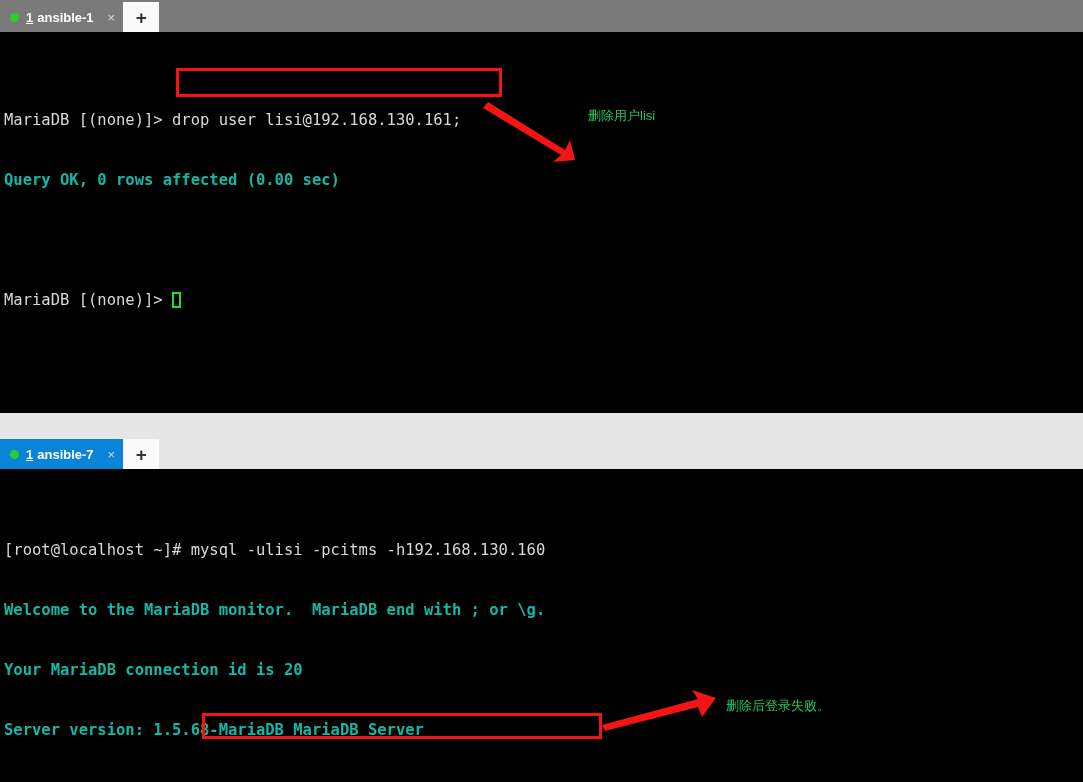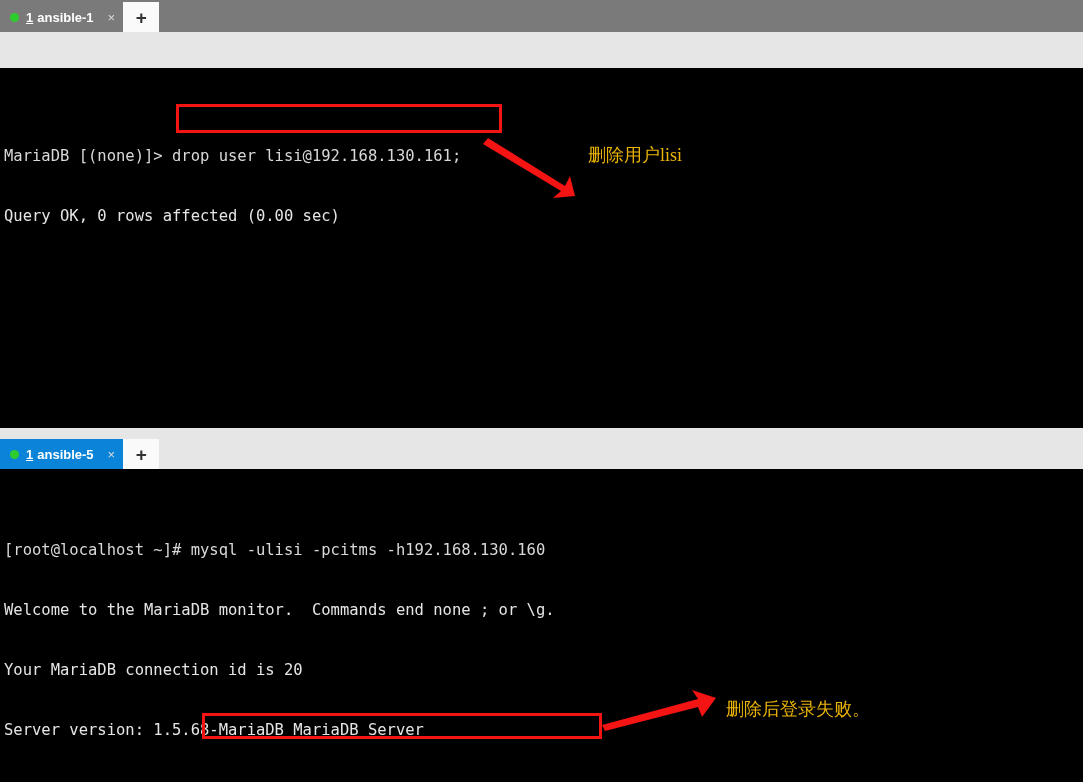--- a/index.html
+++ b/index.html
@@ -107,43 +107,43 @@
     left: 4px;
     top: 0;
     font-family: "DejaVu Sans Mono", "Liberation Mono", monospace;
     font-size: 15.5px;
     line-height: 20px;
     color: #cfcfcf;
     white-space: pre;
   }
   .ln { height: 20px; }
   .c-white { color: #d8d8d8; }
-  .c-bold  { color: #e5e5e5; font-weight: normal; }
+  .c-bold  { color: #14b8a6; font-weight: bold; }
 
   .cursor {
     display: inline-block;
     width: 9px;
     height: 16px;
     border: 2px solid #22dd22;
     box-sizing: border-box;
     vertical-align: -3px;
   }
 
   
   .redbox {
     position: absolute;
     border: 3px solid #f41414;
     box-sizing: border-box;
     pointer-events: none;
   }
   .anno-text {
     position: absolute;
-    color: #eab308;
-    font-family: Liberation Serif, serif;
-    font-size: 18px;
+    color: #22c55e;
+    font-family: Liberation Sans, sans-serif;
+    font-size: 13px;
     white-space: nowrap;
   }
   .arrow-svg {
     position: absolute;
     pointer-events: none;
   }
   .gap {
     position: absolute;
     left: 0;
     width: 1083px;
@@ -161,56 +161,57 @@
       <div class="tab inactive-win">
         <span class="tab-dot"></span>
         <span class="tab-num">1</span>
         <span class="tab-title">ansible-1</span>
         <span class="tab-close">×</span>
       </div>
       <div class="tab-new">+</div>
       <div class="tabbar-filler"></div>
     </div>
 
-    <div class="term" style="height:381px;margin-top:36px;">
+    <div class="term" style="height:381px;">
       <div class="term-lines" style="top:38px;">
         <div class="ln c-white">MariaDB [(none)]&gt; drop user lisi@192.168.130.161;</div>
         <div class="ln c-bold">Query OK, 0 rows affected (0.00 sec)</div>
         <div class="ln c-white"></div>
+        <div class="ln c-white"><span>MariaDB [(none)]&gt; </span><span class="cursor"></span></div>
       </div>
 
       <div class="redbox" style="left:176px; top:36px; width:326px; height:29px;"></div>
 
       <svg class="arrow-svg" style="left:425px; top:60px;" width="160" height="75" viewBox="0 0 160 75">
         <polygon points="63,10 140,58 145,48 150,68 128,70 136,63 58,16" fill="#f41414"></polygon>
       </svg>
 
       <div class="anno-text" style="left:588px; top:75px;">删除用户lisi</div>
     </div>
   </div>
 
   <div class="gap" style="top:428px; height:9px;"></div>
 
   <div class="window" style="top:437px; height:345px;">
 
     <div class="tabbar active">
       <div class="tab active-win">
         <span class="tab-dot"></span>
         <span class="tab-num">1</span>
-        <span class="tab-title">ansible-5</span>
+        <span class="tab-title">ansible-7</span>
         <span class="tab-close">×</span>
       </div>
       <div class="tab-new">+</div>
       <div class="tabbar-filler"></div>
     </div>
 
     <div class="term" style="height:330px;">
       <div class="term-lines" style="top:31px;">
         <div class="ln c-white">[root@localhost ~]# mysql -ulisi -pcitms -h192.168.130.160</div>
-        <div class="ln c-bold">Welcome to the MariaDB monitor.  Commands end none ; or \g.</div>
+        <div class="ln c-bold">Welcome to the MariaDB monitor.  MariaDB end with ; or \g.</div>
         <div class="ln c-bold">Your MariaDB connection id is 20</div>
         <div class="ln c-bold">Server version: 1.5.68-MariaDB MariaDB Server</div>
         <div class="ln c-white"></div>
         
         
         
         
         
         
         

